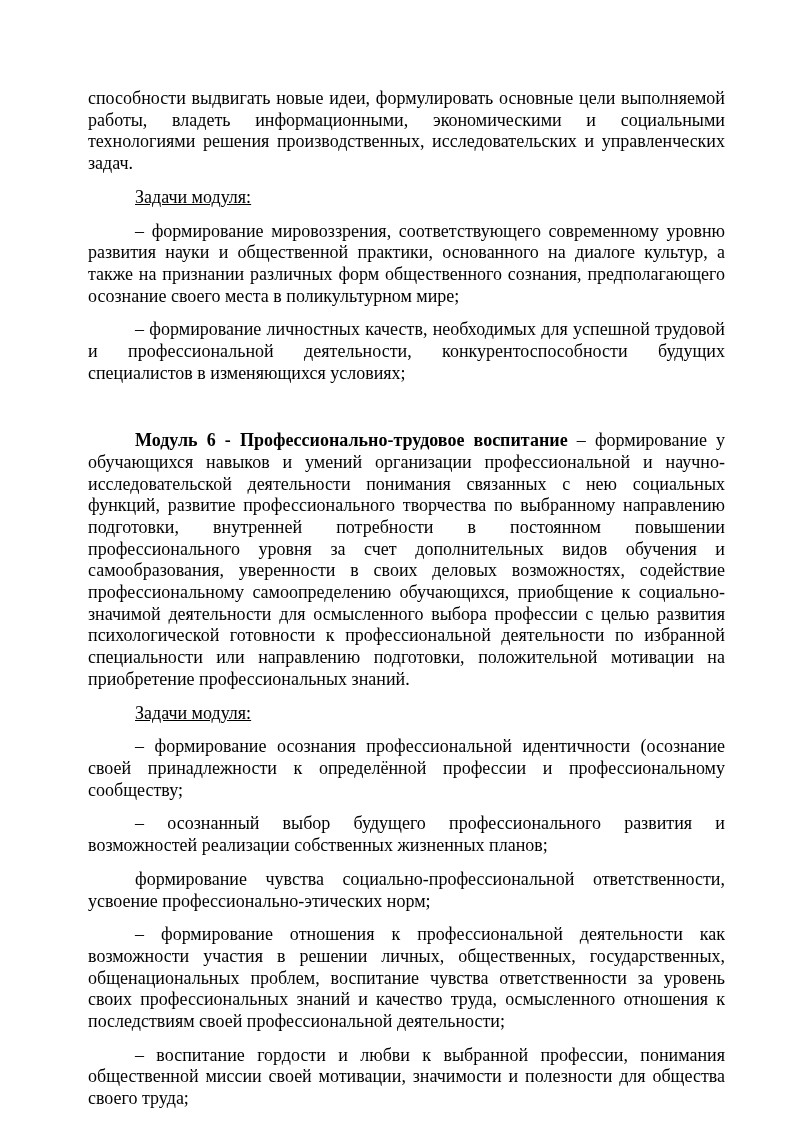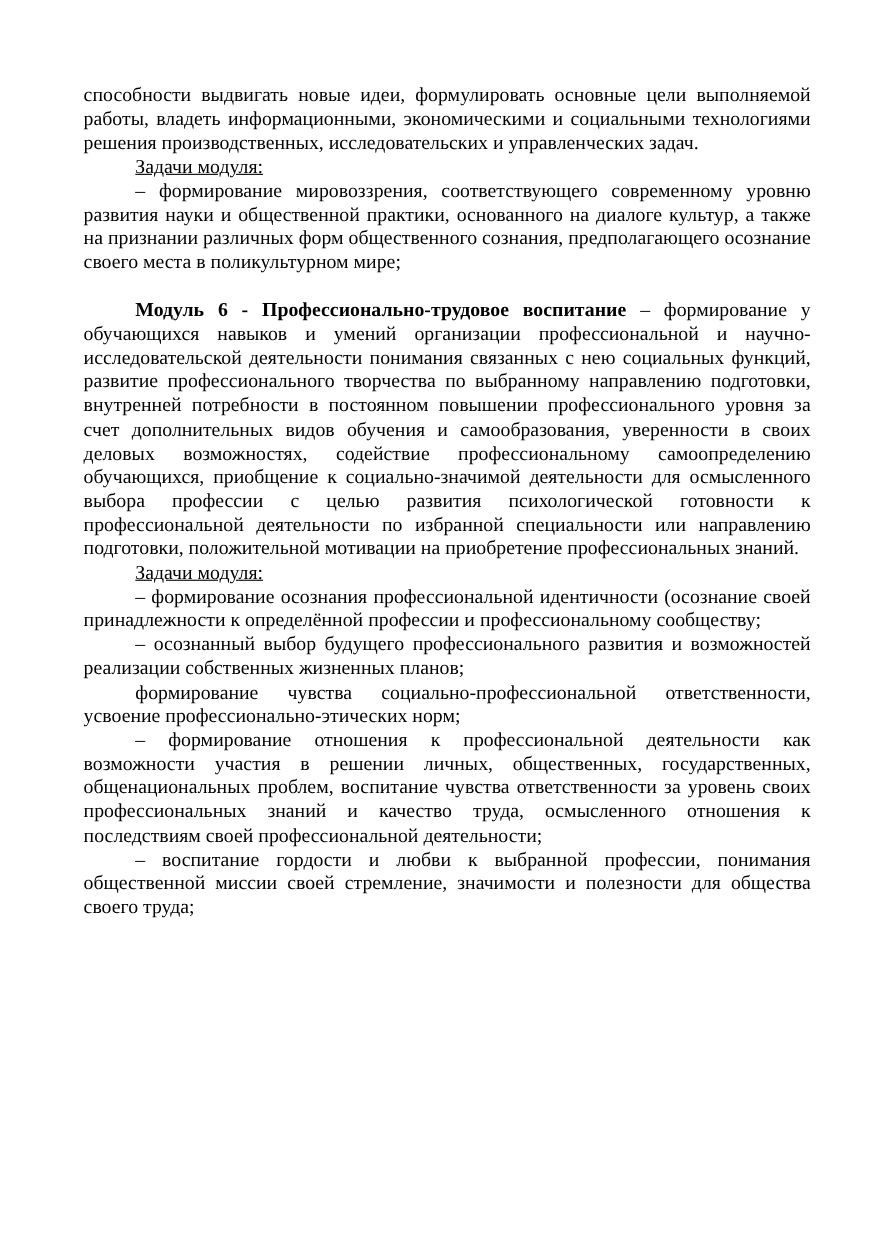--- a/index.html
+++ b/index.html
@@ -18,43 +18,44 @@
     overflow: hidden;
   }
   .doc-body {
     font-family: "Liberation Serif", "DejaVu Serif", serif;
     font-size: 18px;
     line-height: 21.7px;
     color: #000000;
     text-align: justify;
   }
   .doc-body p {
-    margin: 0;
+    margin: 12px;
     padding: 0;
     text-align: justify;
   }
   .doc-body p.indent {
     text-indent: 47px;
   }
   .doc-body p.blank {
     text-align: left;
   }
   .seg-bold { font-weight: bold; font-family: Liberation Serif, serif; }
   .seg-underline { text-decoration: underline; }
 </style>
 </head>
 <body>
 
 <div class="page">
   <div class="doc-body">
       <p class=""><span class="">способности выдвигать новые идеи, формулировать основные цели выполняемой работы, владеть информационными, экономическими и социальными технологиями решения производственных, исследовательских и управленческих задач.</span></p>
       <p class="indent"><span class="seg-underline">Задачи модуля:</span></p>
       <p class="indent"><span class="">– формирование мировоззрения, соответствующего современному уровню развития науки и общественной практики, основанного на диалоге культур, а также на признании различных форм общественного сознания, предполагающего осознание своего места в поликультурном мире;</span></p>
+      <p class="indent"><span class="">– формирование личностных качеств, необходимых для успешной трудовой и профессиональной деятельности, конкурентоспособности будущих специалистов в изменяющихся условиях;</span></p>
       <p class=" blank">&nbsp;</p>
       <p class="indent"><span class="seg-bold">Модуль 6 - Профессионально-трудовое воспитание</span><span class=""> – формирование у обучающихся навыков и умений организации профессиональной и научно-исследовательской деятельности понимания связанных с нею социальных функций, развитие профессионального творчества по выбранному направлению подготовки, внутренней потребности в постоянном повышении профессионального уровня за счет дополнительных видов обучения и самообразования, уверенности в своих деловых возможностях, содействие профессиональному самоопределению обучающихся, приобщение к социально-значимой деятельности для осмысленного выбора профессии с целью развития психологической готовности к профессиональной деятельности по избранной специальности или направлению подготовки, положительной мотивации на приобретение профессиональных знаний.</span></p>
       <p class="indent"><span class="seg-underline">Задачи модуля:</span></p>
       <p class="indent"><span class="">– формирование осознания профессиональной идентичности (осознание своей принадлежности к определённой профессии и профессиональному сообществу;</span></p>
       <p class="indent"><span class="">– осознанный выбор будущего профессионального развития и возможностей реализации собственных жизненных планов;</span></p>
       <p class="indent"><span class="">формирование чувства социально-профессиональной ответственности, усвоение профессионально-этических норм;</span></p>
       <p class="indent"><span class="">– формирование отношения к профессиональной деятельности как возможности участия в решении личных, общественных, государственных, общенациональных проблем, воспитание чувства ответственности за уровень своих профессиональных знаний и качество труда, осмысленного отношения к последствиям своей профессиональной деятельности;</span></p>
-      <p class="indent"><span class="">– воспитание гордости и любви к выбранной профессии, понимания общественной миссии своей стремление, значимости и полезности для общества своего труда;</span></p>
+      <p class="indent"><span class="">– воспитание гордости и любви к выбранной профессии, понимания общественной миссии своей мотивации, значимости и полезности для общества своего труда;</span></p>
     </div>
 </div>
 
 </body></html>

